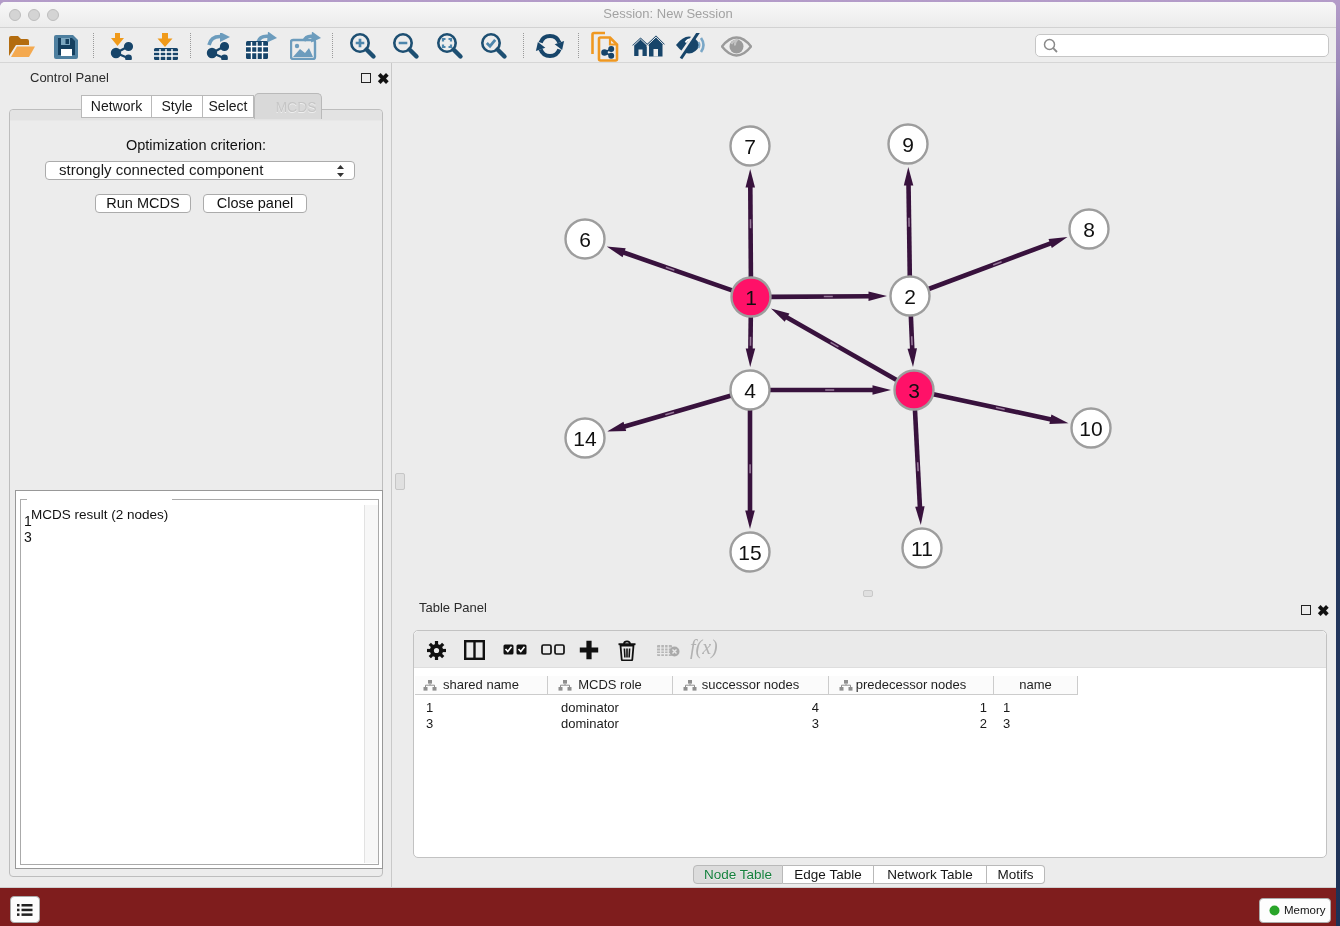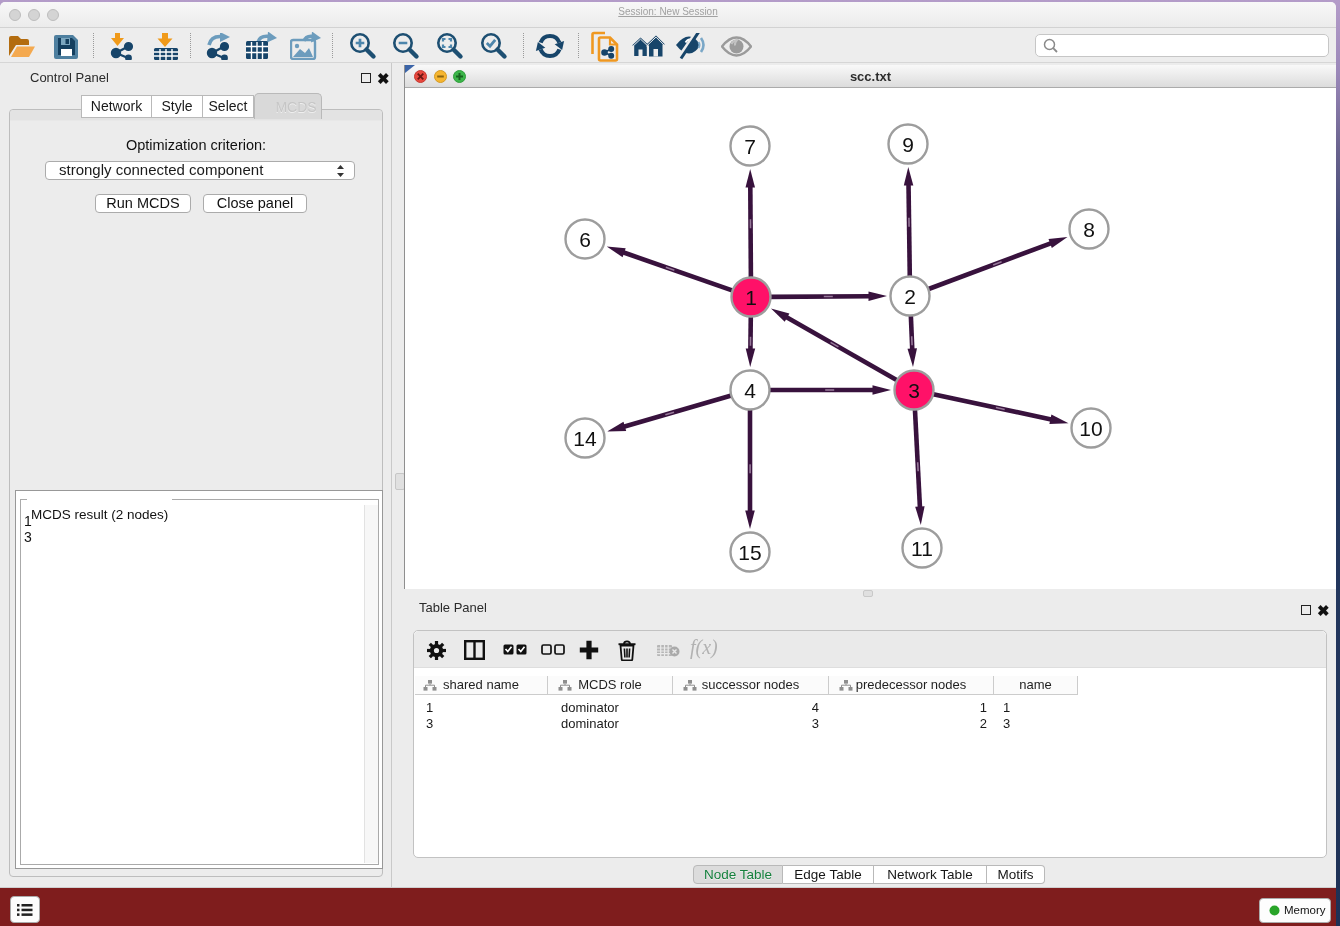--- a/index.html
+++ b/index.html
@@ -1,20 +1,20 @@
 <!DOCTYPE html>
 <html><head><meta charset="utf-8">
 <style>
 * { margin:0; padding:0; box-sizing:border-box; }
 html,body { width:1340px; height:926px; overflow:hidden; font-family:"Liberation Sans",sans-serif; }
 body { background:linear-gradient(180deg,#b49cc9 0%,#9a87b8 8%,#6b648f 16%,#3a4570 26%,#263a62 40%,#1e3156 100%); }
 #win { position:absolute; left:0; top:2px; width:1336px; height:924px; background:#ececec; border-radius:5px 5px 0 0; overflow:hidden; }
 #titlebar { position:absolute; left:0; top:0; width:100%; height:26px; background:linear-gradient(#f8f8f8,#ebebeb); border-bottom:1px solid #d2d2d2; border-radius:5px 5px 0 0; }
 .tl { position:absolute; top:7px; width:12px; height:12px; border-radius:50%; background:#d4d4d4; border:1px solid #bdbdbd; }
-#wtitle { position:absolute; top:4px; left:0; width:100%; text-align:center; font-size:10px; color:#a2a2a2;text-decoration:underline; }
+#wtitle { position:absolute; top:4px; left:0; width:100%; text-align:center; font-size:13px; color:#a2a2a2; }
 #toolbar { position:absolute; left:0; top:26px; width:100%; height:35px; background:#ededed; border-bottom:1px solid #d6d6d6; }
 .tbi { position:absolute; }
 .tsep { position:absolute; top:5px; height:25px; width:0; border-left:1px dotted #9a9a9a; }
 #searchbox { position:absolute; left:1035px; top:6px; width:294px; height:23px; background:#fff; border:1px solid #c6c6c6; border-radius:5px; }
 #cpanel { position:absolute; left:0; top:61px; width:392px; height:824px; background:#ececec; border-right:1px solid #c9c9c9; }
 .paneltitle { position:absolute; font-size:13px; color:#2b2b2b; }
 .winbtn-sq { position:absolute; width:10px; height:10px; border:1.6px solid #222; }
 .winbtn-x { position:absolute; font-size:15px; font-weight:bold; color:#111; line-height:13px; }
 .tab { position:absolute; z-index:3; top:32px; height:23px; background:#fff; border:1px solid #b9b9b9; border-right:none; font-size:14px; color:#1a1a1a; text-align:center; line-height:21px; }
 #tabmcds { z-index:3; top:30px; height:26px; background:#d9d9d9; border:1px solid #b9b9b9; border-bottom:none; border-radius:5px 5px 0 0; color:#c6c6c6; text-shadow:0 1px 0 #efefef; line-height:26px;padding-left:16px; }
@@ -213,40 +213,20 @@
   </div>
   <div id="mcdsbox">
     <div id="mcdsinner">
       <div id="mcdslegend">MCDS result (2 nodes)</div>
       <div style="position:absolute;left:3px;top:13px;font-size:14px;color:#111;line-height:16px">1<br>3</div>
       <div id="mcdsscroll"></div>
     </div>
   </div>
 </div>
 <div id="vhandle"></div>
-<div id="netframe">
-  <svg width="10" height="8" style="position:absolute;left:0;top:0;z-index:6" viewBox="0 0 10 8">
-        <path d="M0,0 L10,0 L0,8 Z" fill="#3b64a8"></path>
-      </svg>
-  <div id="nettitle">
-    <div class="mac" style="left:9px;background:#e8483e;border:1px solid #c43a32"></div>
-    <div class="mac" style="left:29px;background:#f6b52f;border:1px solid #d49b24"></div>
-    <div class="mac" style="left:48px;background:#3cb549;border:1px solid #2f9e3c"></div>
-    <svg width="13" height="13" style="position:absolute;left:9px;top:5px" viewBox="0 0 13 13">
-          <path d="M3.7,3.7 L9.3,9.3 M9.3,3.7 L3.7,9.3" stroke="#6e1713" stroke-width="1.8"></path>
-        </svg>
-    <svg width="13" height="13" style="position:absolute;left:29px;top:5px" viewBox="0 0 13 13">
-          <path d="M3.2,6.5 H9.8" stroke="#8a6410" stroke-width="2"></path>
-        </svg>
-    <svg width="13" height="13" style="position:absolute;left:48px;top:5px" viewBox="0 0 13 13">
-          <path d="M6.5,3 V10 M3,6.5 H10" stroke="#17631f" stroke-width="2"></path>
-        </svg>
-    <div class="t">scc.txt</div>
-  </div>
-</div>
 <svg width="931" height="502" style="position:absolute;left:405px;top:85px">
 <line x1="345.9" y1="191.5" x2="345.3" y2="98.5" stroke="#38123d" stroke-width="4.6"></line>
 <polygon points="345.2,82.0 350.0,100.5 340.5,100.5" fill="#38123d"></polygon>
 <rect x="341.0" y="135.9" width="9" height="1.6" fill="#97799a" transform="rotate(-90.4 345.5 136.7)"></rect>
 <line x1="328.5" y1="203.9" x2="217.3" y2="165.0" stroke="#38123d" stroke-width="4.6"></line>
 <polygon points="201.7,159.6 220.7,161.2 217.6,170.2" fill="#38123d"></polygon>
 <rect x="260.6" y="180.9" width="9" height="1.6" fill="#97799a" transform="rotate(-160.7 265.1 181.7)"></rect>
 <line x1="364.5" y1="209.9" x2="465.5" y2="209.2" stroke="#38123d" stroke-width="4.6"></line>
 <polygon points="482.0,209.1 463.5,214.0 463.5,204.5" fill="#38123d"></polygon>
 <rect x="418.8" y="208.7" width="9" height="1.6" fill="#97799a" transform="rotate(-0.4 423.3 209.5)"></rect>

